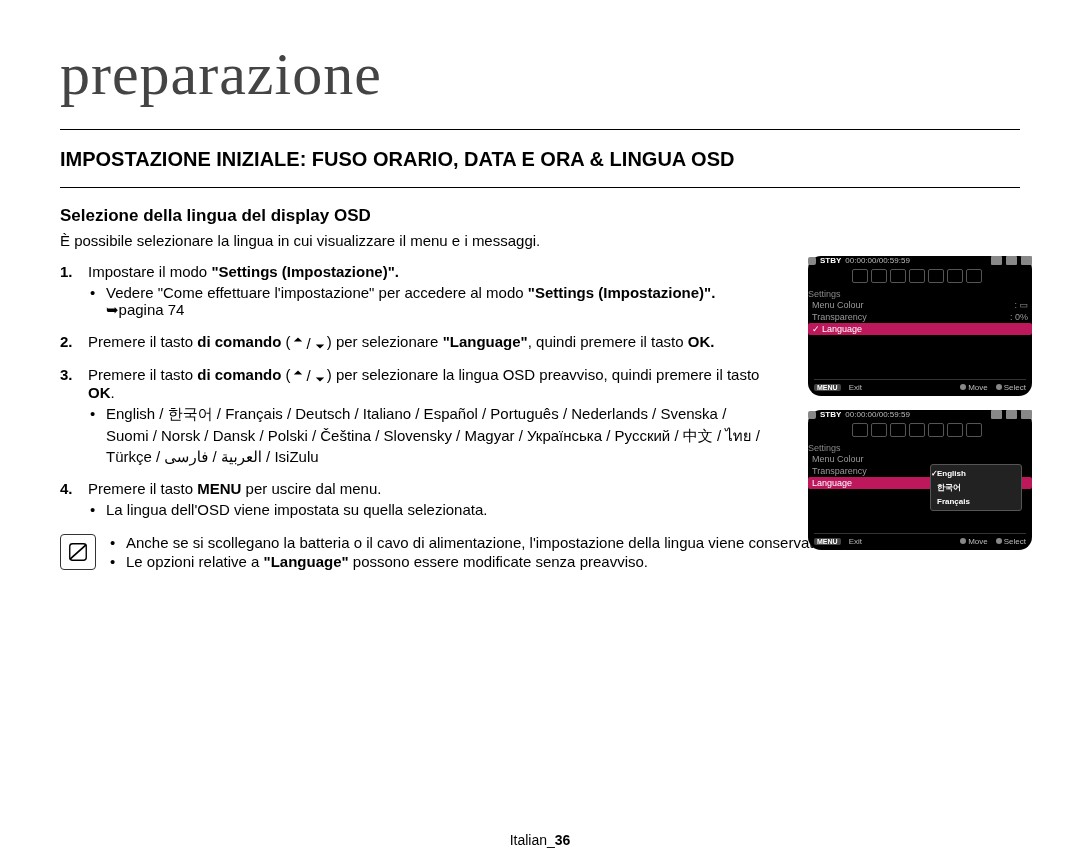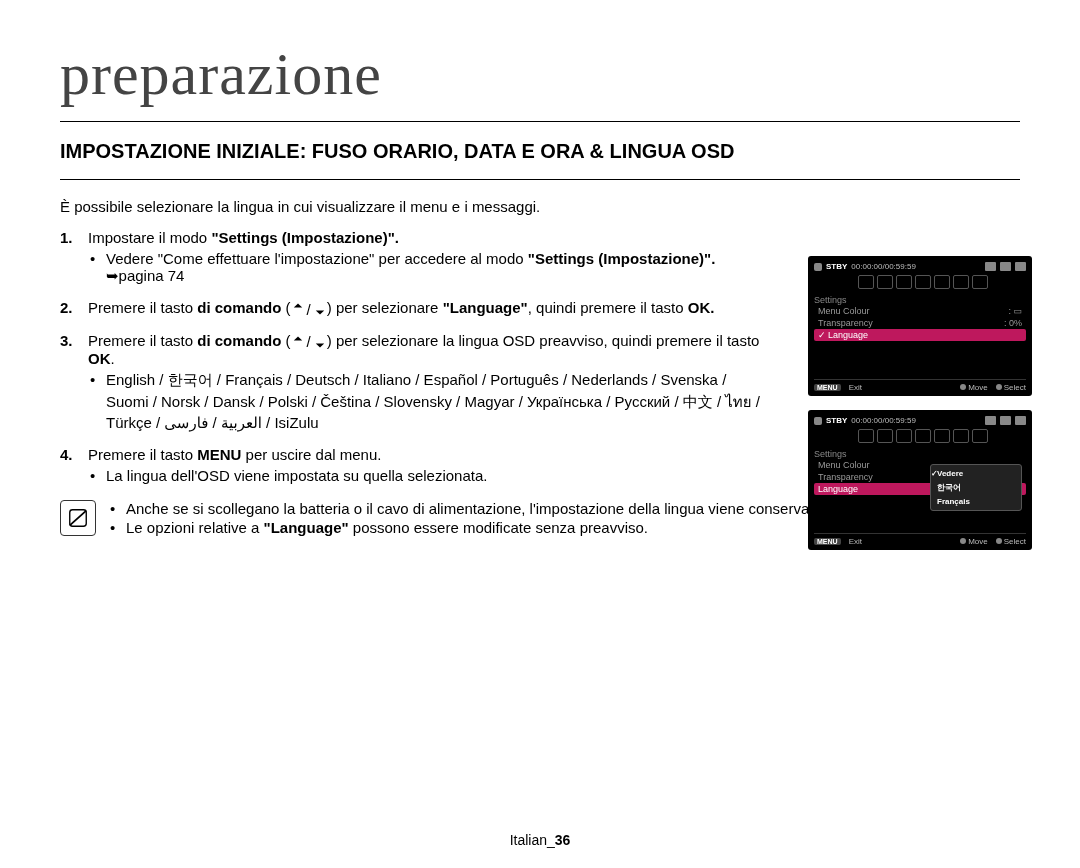--- a/index.html
+++ b/index.html
@@ -1,17 +1,17 @@
 <!DOCTYPE html>
 <html><head>
 <meta charset="utf-8">
 <style>
   html,body{margin:0;padding:0;background:#fff;color:#000;font-family:Arial,Helvetica,sans-serif}
   .page{width:1080px;height:868px;position:relative;box-sizing:border-box;padding:40px 60px 20px 60px}
-  .title{font-family:Georgia,"Times New Roman",serif;font-weight:300;font-size:60px;letter-spacing:1px;color:#444;border-bottom:1px solid #000;padding-bottom:12px;margin-bottom:18px}
+  .title{font-family:Georgia,"Times New Roman",serif;font-weight:300;font-size:60px;letter-spacing:1px;color:#444;border-bottom:1px solid #000;padding-bottom:20px;margin-bottom:18px}
   .h1{font-family:Arial,Helvetica,sans-serif;font-weight:bold;font-size:20px;border-bottom:1px solid #000;padding-bottom:16px;margin-bottom:18px}
   .h2{font-weight:bold;font-size:17px;margin-bottom:6px}
   .intro{font-size:15px;margin-bottom:14px}
   ol.steps{list-style:none;padding:0;margin:0;font-size:15px}
   ol.steps>li{margin-bottom:14px;position:relative;padding-left:28px}
   ol.steps>li .num{position:absolute;left:0;top:0;font-weight:bold}
   ol.steps .sub{list-style:none;padding:0;margin:4px 0 0 0}
   ol.steps .sub li{position:relative;padding-left:18px;margin:2px 0}
   ol.steps .sub li::before{content:"•";position:absolute;left:2px;top:0}
   .b{font-weight:bold}
@@ -19,21 +19,21 @@
   .arrowpair svg{width:14px;height:14px}
   .notebox{display:flex;gap:12px;margin-top:14px;font-size:15px}
   .noteicon{width:34px;height:34px;border:1px solid #333;border-radius:4px;display:flex;align-items:center;justify-content:center;flex:0 0 34px;margin-top:2px}
   .noteicon svg{width:22px;height:22px}
   .notes{list-style:none;padding:0;margin:0}
   .notes li{position:relative;padding-left:18px;margin:2px 0}
   .notes li::before{content:"•";position:absolute;left:2px}
   .footer{position:absolute;left:0;right:0;bottom:20px;text-align:center;font-size:14px}
   .footer .pgnum{font-weight:bold}
   
-  .osd{position:absolute;right:48px;width:224px;height:140px;background:#000;border-radius:3px;color:#9a9a9a;font-size:9px;padding:6px;box-sizing:border-box;font-family:Arial,Helvetica,sans-serif}
+  .osd{position:absolute;right:48px;width:224px;height:140px;background:#000;border-radius:13px;color:#9a9a9a;font-size:9px;box-sizing:border-box;font-family:Arial,Helvetica,sans-serif}
   .osd1{top:256px}
   .osd2{top:410px}
   .osd .top{display:flex;align-items:center;gap:4px;color:#ddd;font-size:8px;margin-bottom:4px}
   .osd .top .rec{width:8px;height:8px;background:#888;border-radius:2px}
   .osd .top .stby{font-weight:bold;color:#fff}
   .osd .top .time{color:#bbb}
   .osd .top .spacer{flex:1}
   .osd .top .ico{width:11px;height:9px;background:#888;border-radius:1px}
   .osd .iconrow{display:flex;gap:3px;margin:2px 0 6px 44px}
   .osd .iconrow span{width:14px;height:12px;border:1px solid #555;border-radius:2px}
@@ -50,20 +50,21 @@
   .osd .bottom .dot{width:6px;height:6px;background:#888;border-radius:50%;display:inline-block;margin-right:2px}
   
   .steps li .bodywrap{max-width:680px}
 </style>
 </head>
 <body>
 <div class="page">
 
 <div class="title">preparazione</div>
 <div class="h1">IMPOSTAZIONE INIZIALE: FUSO ORARIO, DATA E ORA &amp; LINGUA OSD</div>
+<div class="h2">Selezione della lingua del display OSD</div>
 <div class="intro">È possibile selezionare la lingua in cui visualizzare il menu e i messaggi.</div>
 
 <ol class="steps">
   <li>
     <span class="num">1.</span>
     <div class="bodywrap">
       <span>Impostare il modo </span><span class="b">"Settings (Impostazione)".</span>
       <ul class="sub">
         <li>
           <span>Vedere "Come effettuare l'impostazione" per accedere al modo </span><span class="b">"Settings (Impostazione)".</span><span> ➥pagina 74</span>
@@ -192,21 +193,21 @@
           <span>Menu Colour</span>
         </div>
     <div class="row">
           <span>Transparency</span>
         </div>
     <div class="row sel">
           <span>Language</span>
         </div>
   </div>
   <div class="popup">
-    <div class="prow"><span class="check">✓</span><span>Vedere</span></div>
+    <div class="prow"><span class="check">✓</span><span>English</span></div>
     <div class="prow"><span>한국어</span></div>
     <div class="prow"><span>Français</span></div>
   </div>
   <div class="bottom">
     <span class="tag">MENU</span>
     <span>Exit</span>
     <span class="spacer"></span>
     <span><span class="dot"></span><span>Move</span></span>
     <span><span class="dot"></span><span>Select</span></span>
   </div>

